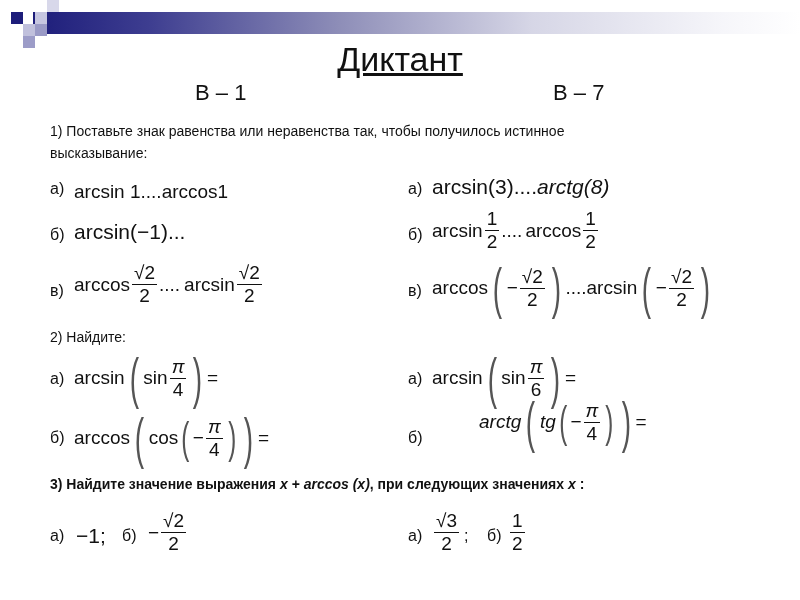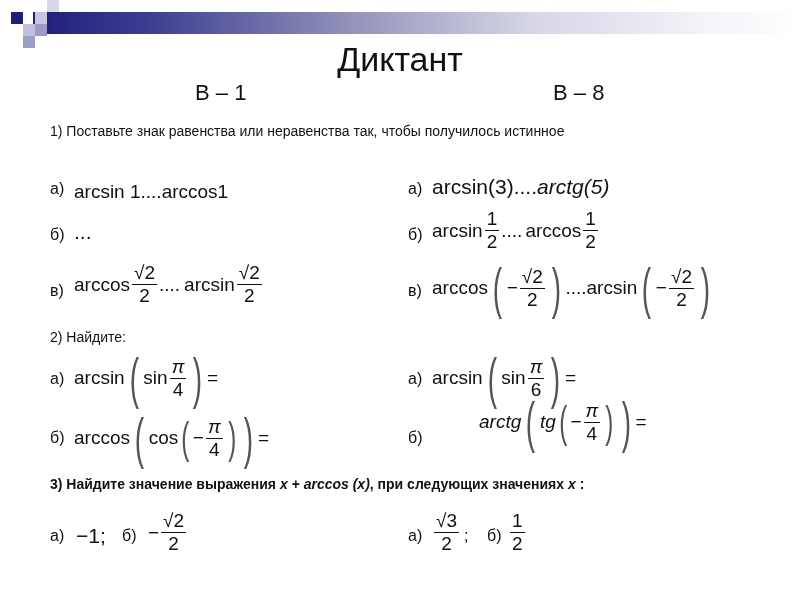--- a/index.html
+++ b/index.html
@@ -1,20 +1,20 @@
 <!DOCTYPE html>
 <html><head>
 <meta charset="utf-8">
 <style>
   html, body { margin:0; padding:0; }
   body { width:800px; height:600px; background:#ffffff; position:relative; overflow:hidden; font-family:"Liberation Sans", sans-serif; color:#111; }
   .bar { position:absolute; left:33px; top:12px; width:767px; height:22px;
          background:linear-gradient(to right, #1d1d7a 0%, #3d3d90 15%, #8e8eb8 40%, #d6d6e6 65%, #f6f6fa 90%, #ffffff 100%); }
   .sq { position:absolute; }
-  .title { position:absolute; left:0; width:800px; top:40px; text-align:center; font-size:34px; }
+  .title { position:absolute; left:0; width:800px; top:40px; text-align:center; font-size:34px;text-decoration:underline; }
   .var { position:absolute; top:80px; font-size:22px;text-align:right; }
   .text { position:absolute; left:50px; font-size:14px; line-height:22px; }
   .lbl { position:absolute; font-size:16px; }
   .m { position:absolute; font-family:Liberation Sans, sans-serif; font-size:19px; display:flex; align-items:center; white-space:nowrap; }
   .m i { font-style:italic; }
   .fr { display:inline-flex; flex-direction:column; align-items:center; margin:0 2px; vertical-align:middle; }
   .fr .n { border-bottom:1px solid #111; padding:0 2px; line-height:22px; font-size:19px; }
   .fr .d { line-height:22px; font-size:19px; }
   .bp { font-size:44px; font-weight:100; color:#555; line-height:44px; transform:scaleX(0.55); display:inline-block; }
   .bp2 { font-size:56px; font-weight:100; color:#555; line-height:56px; transform:scaleX(0.5); display:inline-block; }
@@ -25,33 +25,35 @@
 <div class="bar"></div>
 <div class="sq" style="left:11px;top:12px;width:12px;height:12px;background:#1d1d7a;"></div>
 <div class="sq" style="left:35px;top:12px;width:12px;height:12px;background:#c6c6e0;"></div>
 <div class="sq" style="left:47px;top:0px;width:12px;height:12px;background:#d8d8ea;"></div>
 <div class="sq" style="left:23px;top:24px;width:12px;height:12px;background:#c0c0dc;"></div>
 <div class="sq" style="left:35px;top:24px;width:12px;height:12px;background:#9a9ac6;"></div>
 <div class="sq" style="left:23px;top:36px;width:12px;height:12px;background:#9c9cc8;"></div>
 
 <div class="title">Диктант</div>
 <div class="var" style="left:195px;">В – 1</div>
-<div class="var" style="left:553px;">В – 8</div>
+<div class="var" style="left:553px;">В – 7</div>
 
 <div class="text" style="top:120px;">
   <div>1) Поставьте знак равенства или неравенства так, чтобы получилось истинное</div>
+  <div>высказывание:</div>
 </div>
 
 <span class="lbl" style="left:50px;top:180px;">а)</span>
 <div class="m" style="left:74px;top:181px;">
     <span>arcsin 1....arccos1</span>
   </div>
 
 <span class="lbl" style="left:50px;top:226px;">б)</span>
 <div class="m" style="left:74px;top:220px;font-size:21px;">
+  <span>arcsin(−1)</span>
     <span>...</span>
 </div>
 
 <span class="lbl" style="left:50px;top:282px;">в)</span>
 <div class="m" style="left:74px;top:262px;">
   <span>arccos</span>
   <span class="fr">
       <span class="n">√2</span>
       <span class="d">2</span>
     </span>
@@ -60,21 +62,21 @@
   <span class="fr">
       <span class="n">√2</span>
       <span class="d">2</span>
     </span>
 </div>
 
 <span class="lbl" style="left:408px;top:180px;">а)</span>
 <div class="m" style="left:432px;top:175px;font-size:21px;">
   <span>arcsin(3)</span>
     <span>....</span>
-    <i>arctg(5)</i>
+    <i>arctg(8)</i>
 </div>
 
 <span class="lbl" style="left:408px;top:226px;">б)</span>
 <div class="m" style="left:432px;top:208px;">
   <span>arcsin</span>
   <span class="fr">
       <span class="n">1</span>
       <span class="d">2</span>
     </span>
   <span>....</span>

